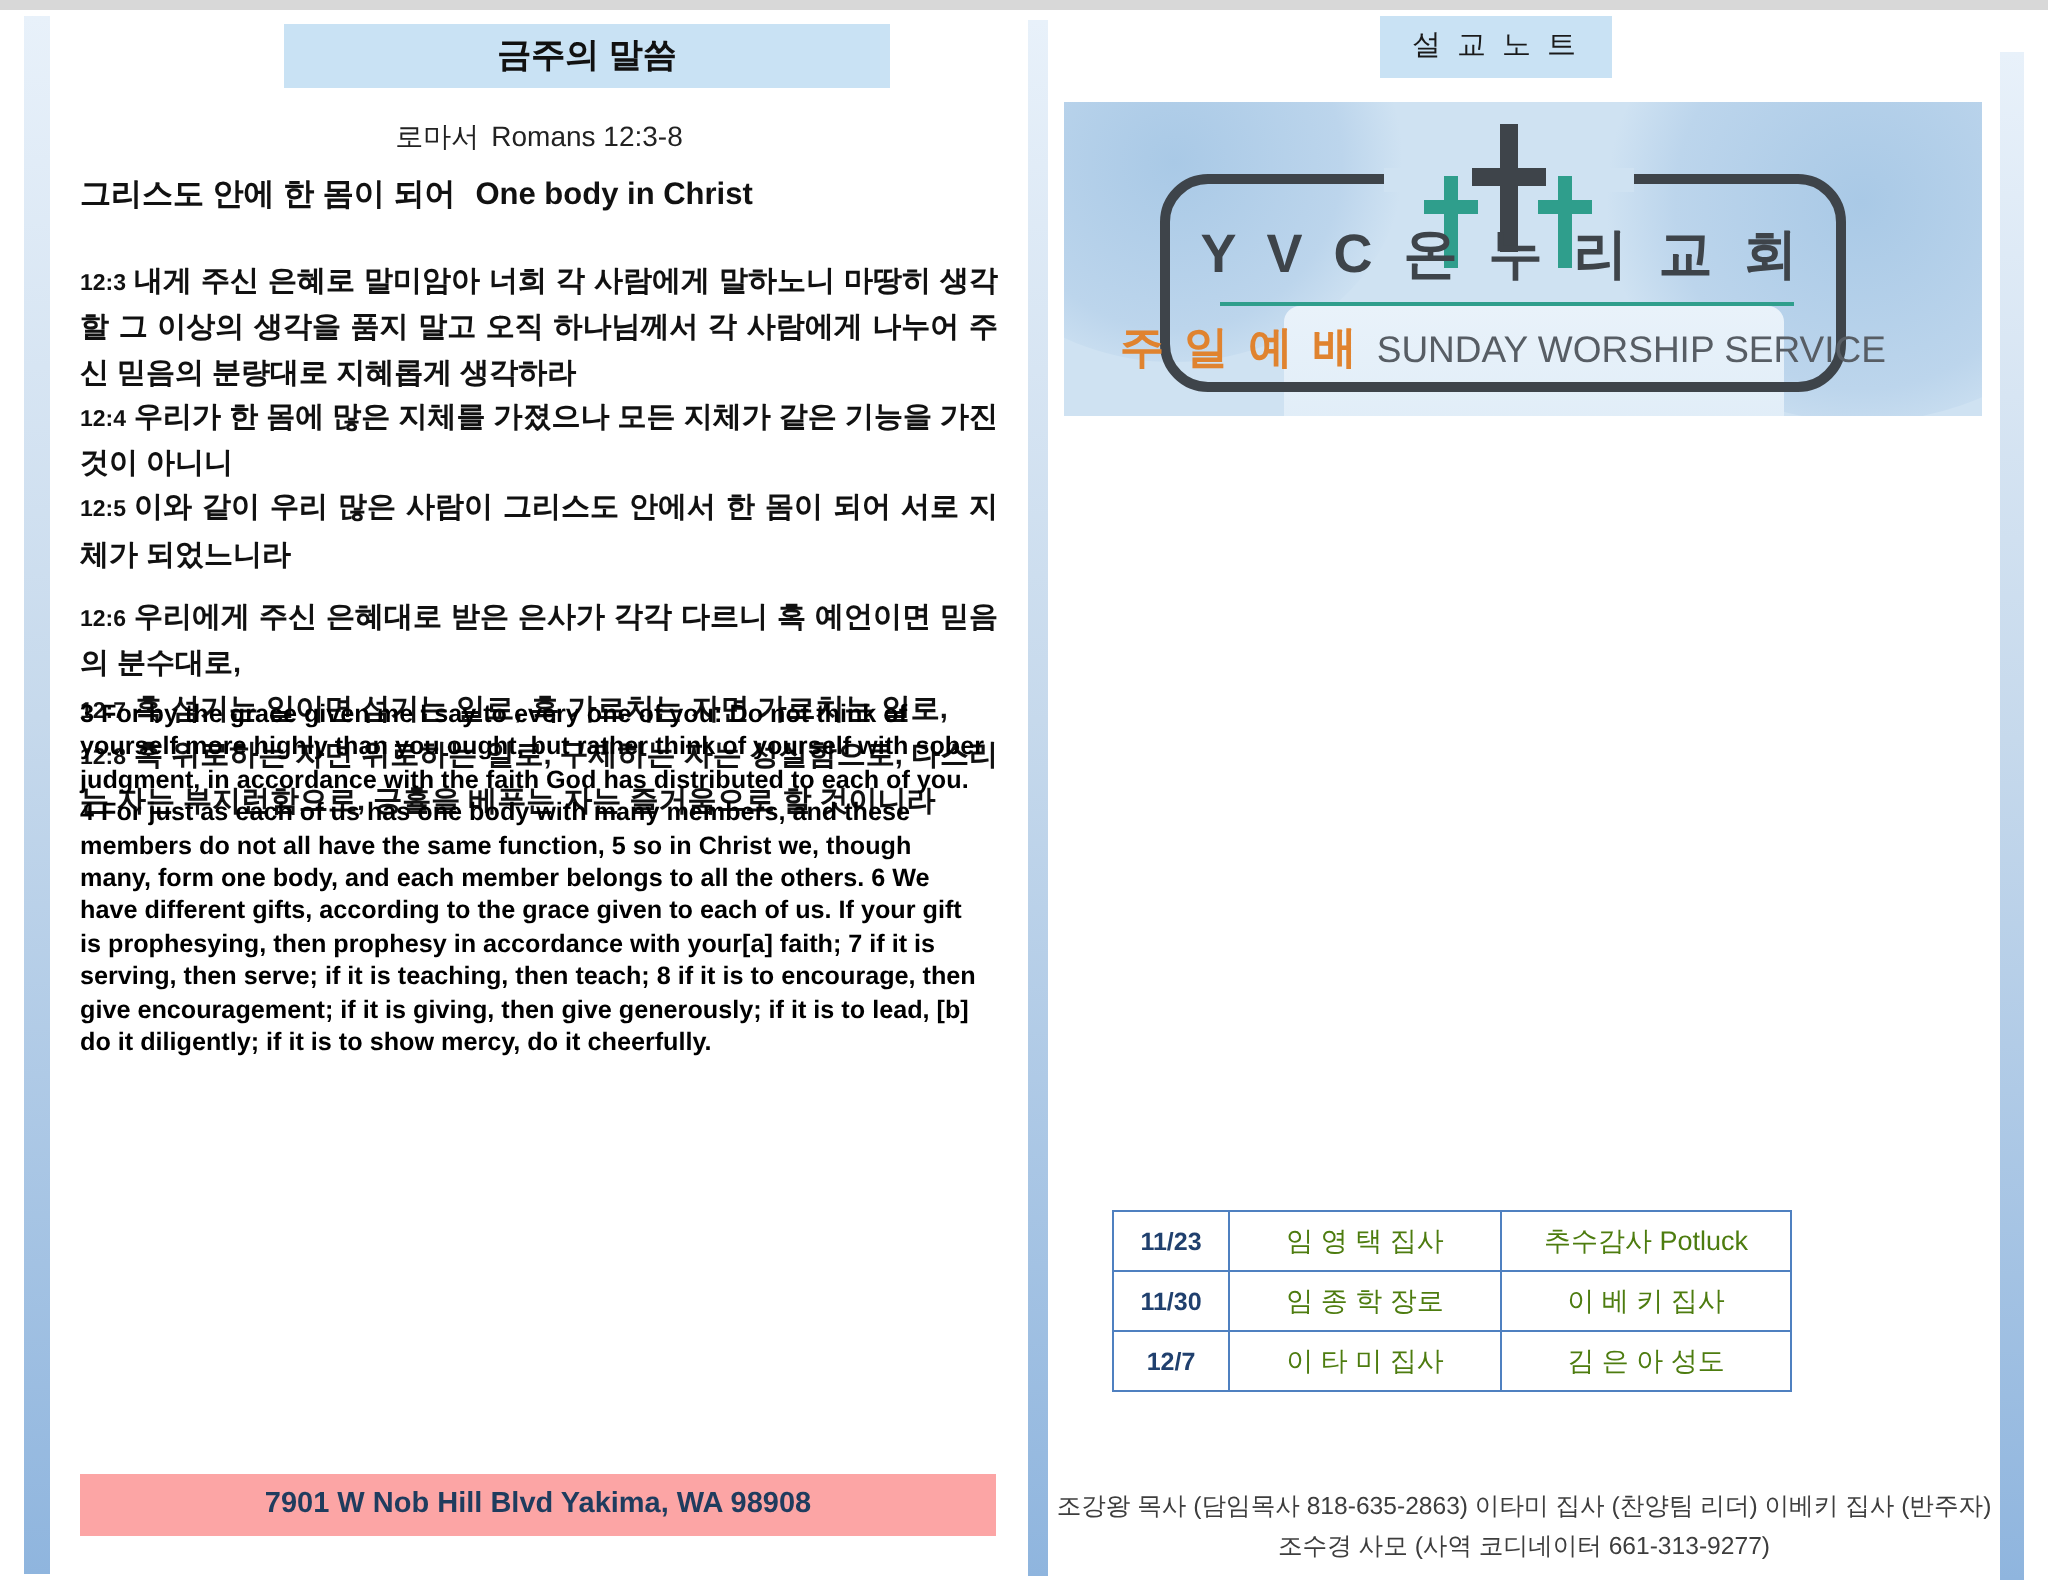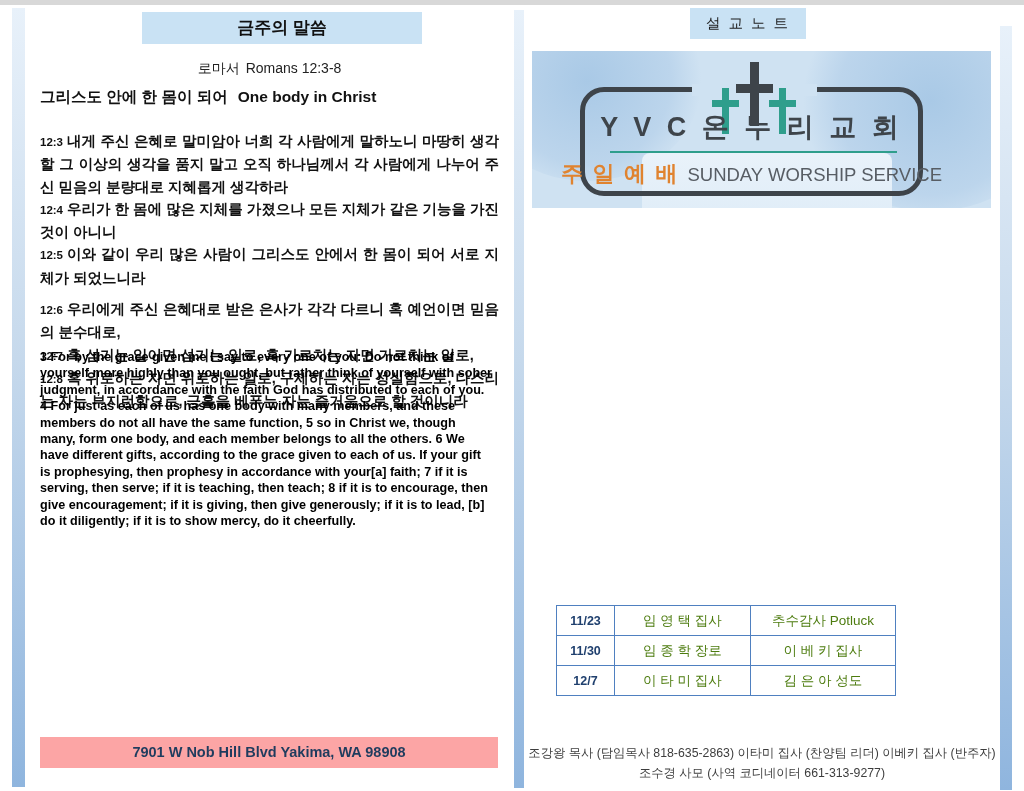--- a/index.html
+++ b/index.html
@@ -8,21 +8,21 @@
   #page { position:relative; width:1024px; height:791px; background:#ffffff; overflow:hidden; }
 
   .top-edge { position:absolute; left:0; top:0; width:1024px; height:5px; background:#d8d8d8; }
 
   .vbar { position:absolute; background:linear-gradient(180deg,#e8f1fa 0%,#c6d9ec 45%,#8fb5de 100%); }
   .vbar.lp   { left:12px;  top:8px;  width:13px; height:779px; }
   .vbar.rp-l { left:514px; top:10px; width:10px; height:778px; }
   .vbar.rp-r { left:1000px;top:26px; width:12px; height:764px; }
 
   
-  .lp-header { position:absolute; left:142px; top:12px; width:280px; height:32px;
+  .lp-header { position:absolute; left:142px; top:12px; width:303px; height:32px;
     background:#c9e2f4; text-align:center; line-height:32px;
     font-size:17px; font-weight:bold; color:#111; }
   .lp-ref { position:absolute; left:40px; top:60px; width:459px; text-align:center;
     font-size:14px; color:#222; }
   .lp-ref .bold { font-weight:normal; margin-left:6px; }
   .lp-title { position:absolute; left:40px; top:87px; width:459px; text-align:left;
     font-size:15.5px; font-weight:bold; color:#111; }
   .lp-title .en { margin-left:10px; }
 
   .lp-verses { position:absolute; left:40px; top:130px; width:459px; }
@@ -63,21 +63,21 @@
   .cross-teal { width:27px; height:46px; top:37px; }
   .cross-teal .stem { position:absolute; left:10px; top:0; width:7px; height:46px; background:#2f9e8c; }
   .cross-teal .arm  { position:absolute; left:0; top:12px; width:27px; height:7px; background:#2f9e8c; }
   .cross-teal.l { left:180px; }
   .cross-teal.r { left:237px; }
   .logo-name { position:absolute; left:53px; top:58px; width:333px; text-align:center;
     font-size:27px; font-weight:600; color:#3e444a; letter-spacing:4px; white-space:nowrap; }
   .logo-line { position:absolute; left:78px; top:100px; width:287px; height:2px; background:#2f9e8c; }
   .logo-service { position:absolute; left:53px; top:108px; width:333px;
     display:flex; justify-content:center; align-items:baseline; gap:8px; white-space:nowrap; }
-  .logo-service .ko { font-size:22px; font-weight:600; color:#e0832f; letter-spacing:2px;font-family:Liberation Serif, serif; }
+  .logo-service .ko { font-size:22px; font-weight:600; color:#e0832f; letter-spacing:2px; }
   .logo-service .en { font-size:18.5px; color:#575d64; }
 
   .rp-table { position:absolute; left:556px; top:605px; border-collapse:collapse; }
   .rp-table td { border:1.5px solid #4f80c0; text-align:center; vertical-align:middle;
     font-size:13.5px; color:#4d7c0f; background:#fff; }
   .rp-table tr { height:30px; }
   .rp-table tr.hdr { height:28px; }
   .rp-table .c0 { width:58px; }
   .rp-table .c1 { width:136px; }
   .rp-table .c2 { width:145px; }

